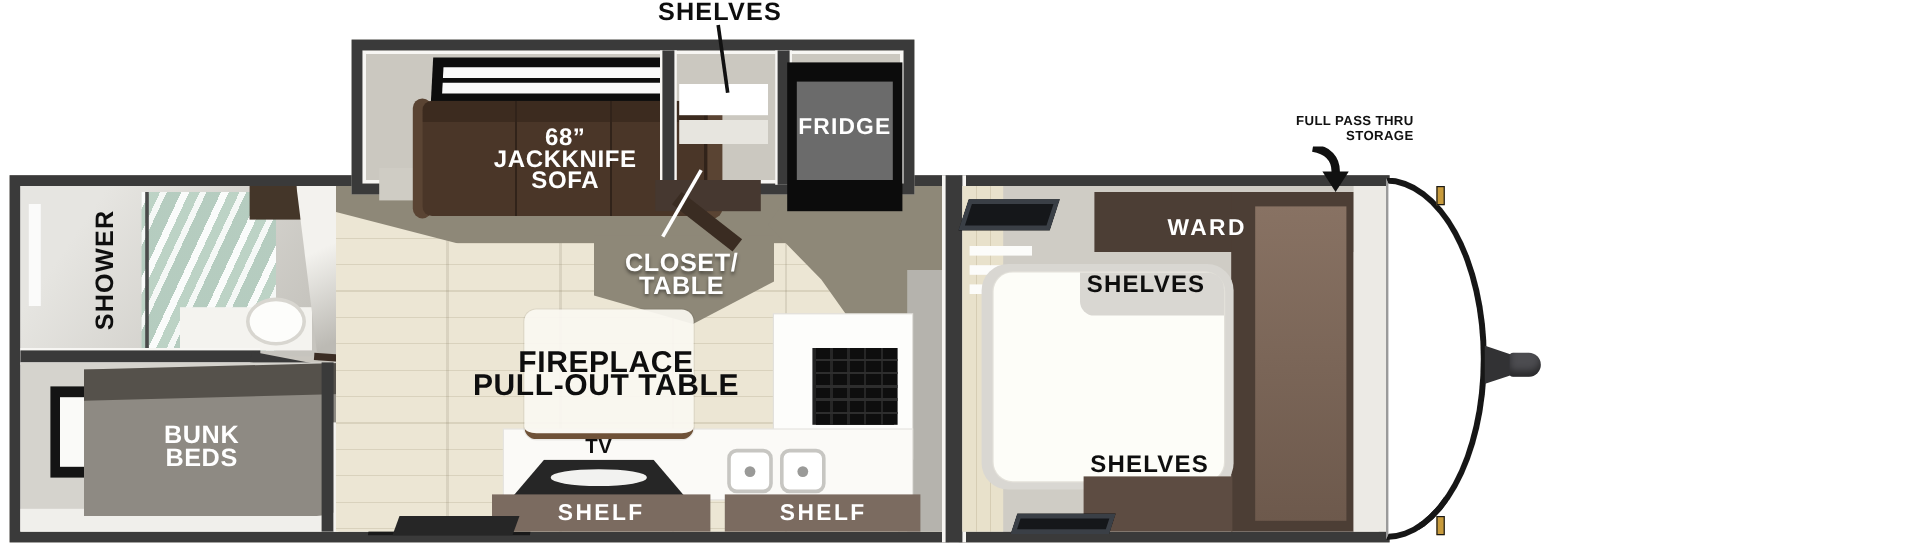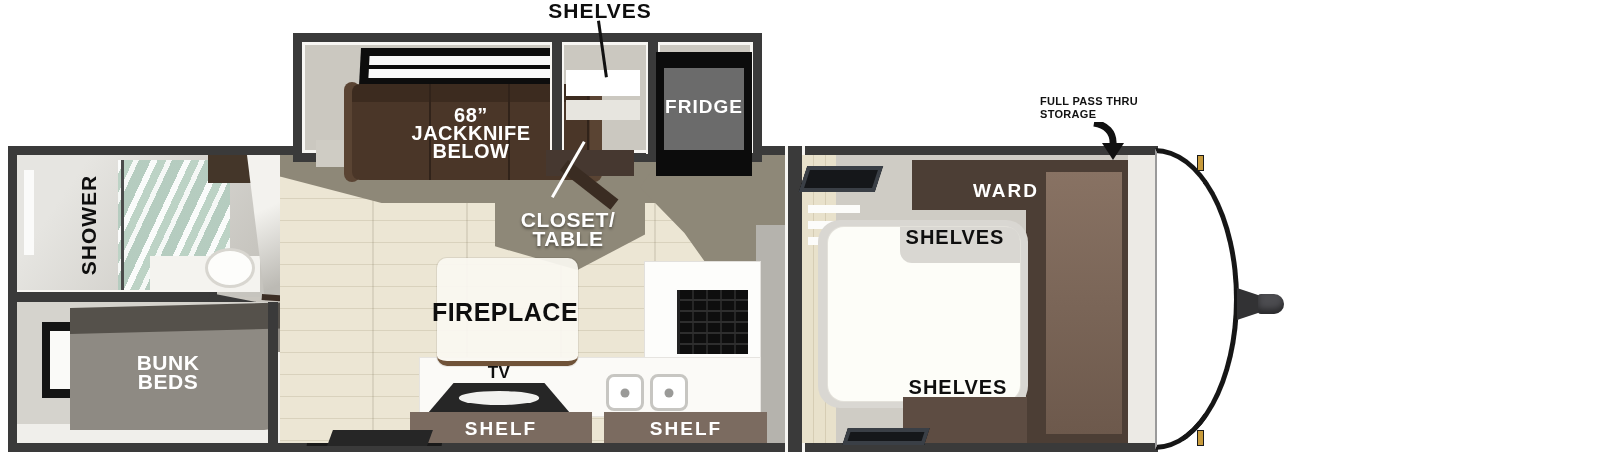--- a/index.html
+++ b/index.html
@@ -132,21 +132,21 @@
              border-radius:0 84px 84px 0 / 0 151px 151px 0;}
   .clip{left:1197px;width:7px;height:16px;background:#c89b3c;border:1px solid #1a1a1a;}
   .hitch-tongue{left:1237px;top:288px;width:24px;height:32px;background:#323234;
                 clip-path:polygon(0 0,100% 25%,100% 75%,0 100%);}
   .hitch-coupler{left:1258px;top:294px;width:26px;height:20px;background:#4c4c50;
                  border-radius:3px 10px 10px 3px;box-shadow:inset 0 -5px 6px rgba(0,0,0,.45);}
 
   
   .callout-line{left:597px;top:21px;width:3px;height:57px;background:#111;
                 transform:rotate(-8deg);transform-origin:top left;}
-  .storage-callout{left:1040px;top:95px;width:138px;text-align:left;color:#111;
+  .storage-callout{left:1040px;top:95px;width:138px;text-align:right;color:#111;
                    font-weight:bold;font-size:11px;line-height:13px;letter-spacing:.3px;}
 </style>
 </head>
 <body>
 
 <div id="canvas">
 
   <div class="abs main-body"></div>
 
   <div class="abs bathroom"></div>
@@ -237,39 +237,40 @@
   <div class="abs clip" style="top:430px;"></div>
   <div class="abs hitch-tongue"></div>
   <div class="abs hitch-coupler"></div>
 
   <div class="lbl b ctr" style="left:600px;top:10px;font-size:21px;letter-spacing:1px;">SHELVES</div>
   <div class="abs callout-line"></div>
 
   <div class="lbl w ctr" style="left:471px;top:133px;font-size:20px;line-height:18px;text-align:center;">
     <span style="display:block">68”</span>
     <span style="display:block">JACKKNIFE</span>
-    <span style="display:block">BELOW</span>
+    <span style="display:block">SOFA</span>
   </div>
 
   <div class="lbl w ctr" style="left:704px;top:106px;font-size:19px;letter-spacing:1px;">FRIDGE</div>
 
   <div class="lbl b ctr" style="left:88px;top:225px;font-size:21px;letter-spacing:1px;transform:translate(-50%,-50%) rotate(-90deg);">SHOWER</div>
 
   <div class="lbl w ctr" style="left:168px;top:372px;font-size:21px;line-height:19px;text-align:center;">
     <span style="display:block">BUNK</span>
     <span style="display:block">BEDS</span>
   </div>
 
   <div class="lbl w ctr" style="left:568px;top:229px;font-size:21px;line-height:19px;text-align:center;text-shadow:0 2px 3px rgba(0,0,0,.45);">
     <span style="display:block">CLOSET/</span>
     <span style="display:block">TABLE</span>
   </div>
 
   <div class="lbl b ctr" style="left:505px;top:312px;font-size:25px;line-height:19px;text-align:center;">
     <span style="display:block">FIREPLACE</span>
+    <span style="display:block">PULL-OUT TABLE</span>
   </div>
 
   <div class="lbl b ctr" style="left:499px;top:372px;font-size:17px;">TV</div>
 
   <div class="lbl w ctr" style="left:501px;top:428px;font-size:19px;letter-spacing:2px;">SHELF</div>
   <div class="lbl w ctr" style="left:686px;top:428px;font-size:19px;letter-spacing:2px;">SHELF</div>
 
   <div class="lbl w ctr" style="left:1006px;top:190px;font-size:19px;letter-spacing:2px;">WARD</div>
 
   <div class="lbl b ctr" style="left:955px;top:237px;font-size:20px;letter-spacing:1px;">SHELVES</div>

